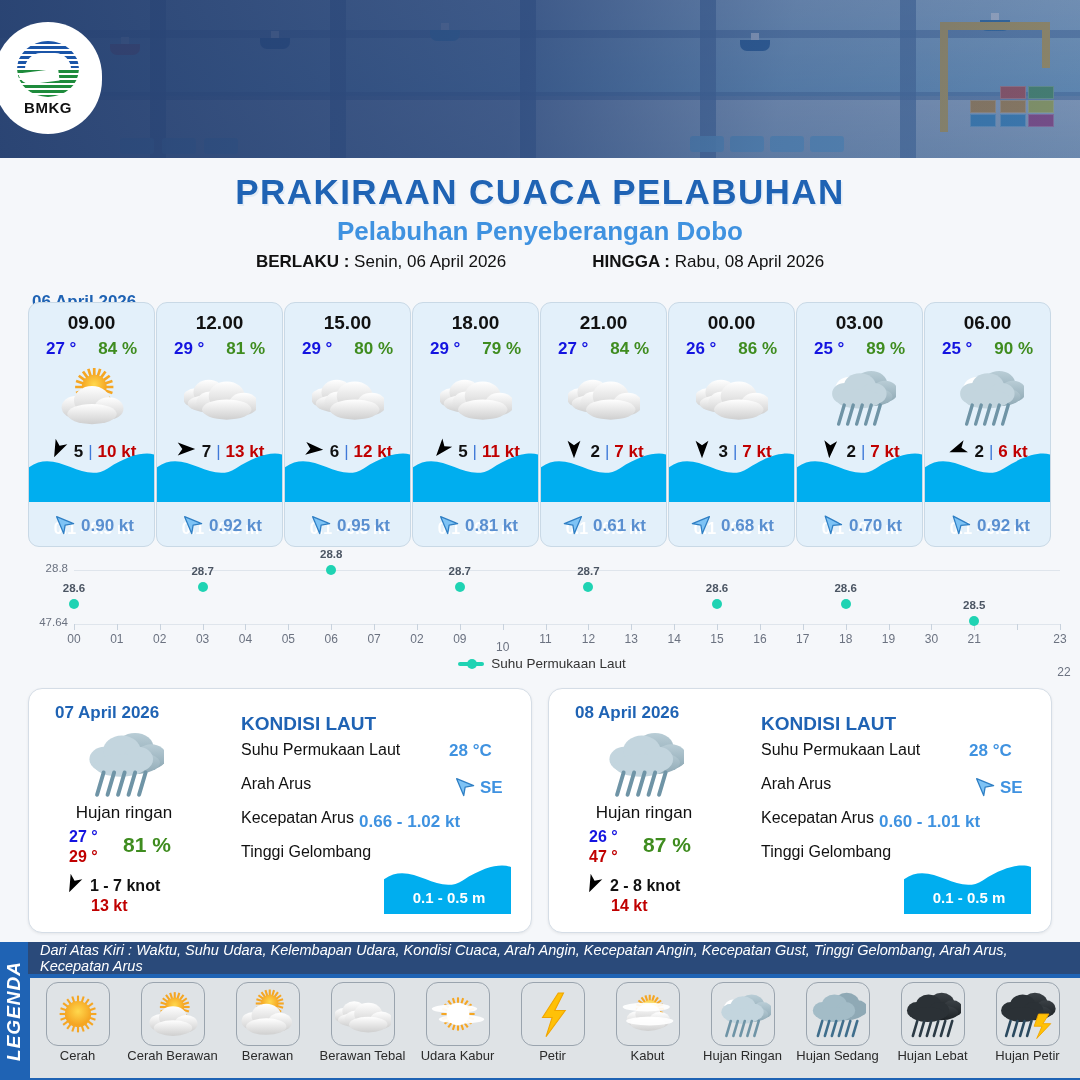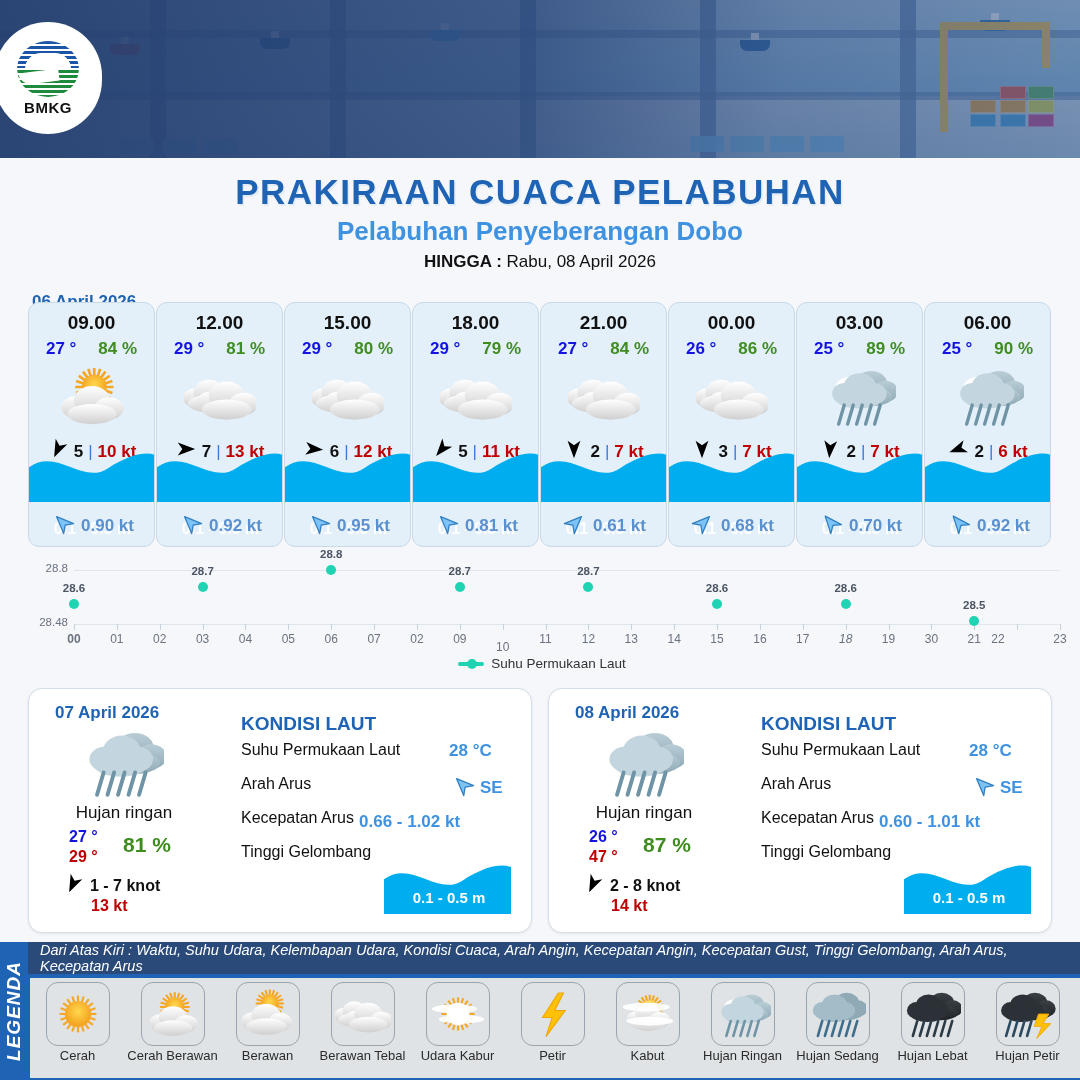--- a/index.html
+++ b/index.html
@@ -196,20 +196,22 @@
       <div class="logo-botwhite"></div>
     </div>
     <div class="logo-text">BMKG</div>
   </div>
 
 </div>
 
 <div class="t1">PRAKIRAAN CUACA PELABUHAN</div>
 <div class="t2">Pelabuhan Penyeberangan Dobo</div>
 <div class="t3">
+  <div><b>BERLAKU :</b>
+       <span>Senin, 06 April 2026</span></div>
   <div><b>HINGGA :</b>
        <span>Rabu, 08 April 2026</span></div>
 </div>
 
 <div class="day-date">06 April 2026</div>
 
 <div class="cards" id="cards">
     <div class="card">
     <div class="c-time">09.00</div>
     <div class="c-th">
@@ -736,23 +738,23 @@
   </div>
 
 <div class="chart" id="chart">
   <div class="ch-legend">
     <span class="leg-mark"></span>
     <span>Suhu Permukaan Laut</span>
   </div>
 <div class="ch-grid" style="top: 18px;"></div>
     <div class="ch-grid" style="top: 72px;"></div>
     <div class="ch-ylabel" style="left: 0px; top: 10px;">28.8</div>
-    <div class="ch-ylabel" style="left: 0px; top: 64px;">28.48</div>
+    <div class="ch-ylabel" style="left: 0px; top: 64px;">47.64</div>
     <div class="ch-tick" style="left: 50px;"></div>
-    <div class="ch-xl" style="left: 50px; font-weight: bold;">00</div>
+    <div class="ch-xl" style="left: 50px;">00</div>
     <div class="ch-tick" style="left: 92.8696px;"></div>
     <div class="ch-xl" style="left: 92.8696px;">01</div>
     <div class="ch-tick" style="left: 135.739px;"></div>
     <div class="ch-xl" style="left: 135.739px;">02</div>
     <div class="ch-tick" style="left: 178.609px;"></div>
     <div class="ch-xl" style="left: 178.609px;">03</div>
     <div class="ch-tick" style="left: 221.478px;"></div>
     <div class="ch-xl" style="left: 221.478px;">04</div>
     <div class="ch-tick" style="left: 264.348px;"></div>
     <div class="ch-xl" style="left: 264.348px;">05</div>
@@ -774,29 +776,29 @@
     <div class="ch-xl" style="left: 607.304px;">13</div>
     <div class="ch-tick" style="left: 650.174px;"></div>
     <div class="ch-xl" style="left: 650.174px;">14</div>
     <div class="ch-tick" style="left: 693.043px;"></div>
     <div class="ch-xl" style="left: 693.043px;">15</div>
     <div class="ch-tick" style="left: 735.913px;"></div>
     <div class="ch-xl" style="left: 735.913px;">16</div>
     <div class="ch-tick" style="left: 778.783px;"></div>
     <div class="ch-xl" style="left: 778.783px;">17</div>
     <div class="ch-tick" style="left: 821.652px;"></div>
-    <div class="ch-xl" style="left: 821.652px; font-style: italic;">18</div>
+    <div class="ch-xl" style="left: 821.652px;">18</div>
     <div class="ch-tick" style="left: 864.522px;"></div>
     <div class="ch-xl" style="left: 864.522px;">19</div>
     <div class="ch-tick" style="left: 907.391px;"></div>
     <div class="ch-xl" style="left: 907.391px;">30</div>
     <div class="ch-tick" style="left: 950.261px;"></div>
     <div class="ch-xl" style="left: 950.261px;">21</div>
     <div class="ch-tick" style="left: 993.13px;"></div>
-    <div class="ch-xl" style="left: 974px;">22</div>
+    <div class="ch-xl" style="left: 1040px; margin-top: 33px;">22</div>
     <div class="ch-tick" style="left: 1036px;"></div>
     <div class="ch-xl" style="left: 1036px;">23</div>
     <div class="ch-dot" style="left: 45px; top: 46.75px; background: rgb(31, 211, 179);"></div>
     <div class="ch-val" style="left: 50px; top: 29.75px;">28.6</div>
     <div class="ch-dot" style="left: 173.609px; top: 29.875px; background: rgb(31, 211, 179);"></div>
     <div class="ch-val" style="left: 178.609px; top: 12.875px;">28.7</div>
     <div class="ch-dot" style="left: 302.217px; top: 13px; background: rgb(31, 211, 179);"></div>
     <div class="ch-val" style="left: 307.217px; top: -4px;">28.8</div>
     <div class="ch-dot" style="left: 430.826px; top: 29.875px; background: rgb(31, 211, 179);"></div>
     <div class="ch-val" style="left: 435.826px; top: 12.875px;">28.7</div>

